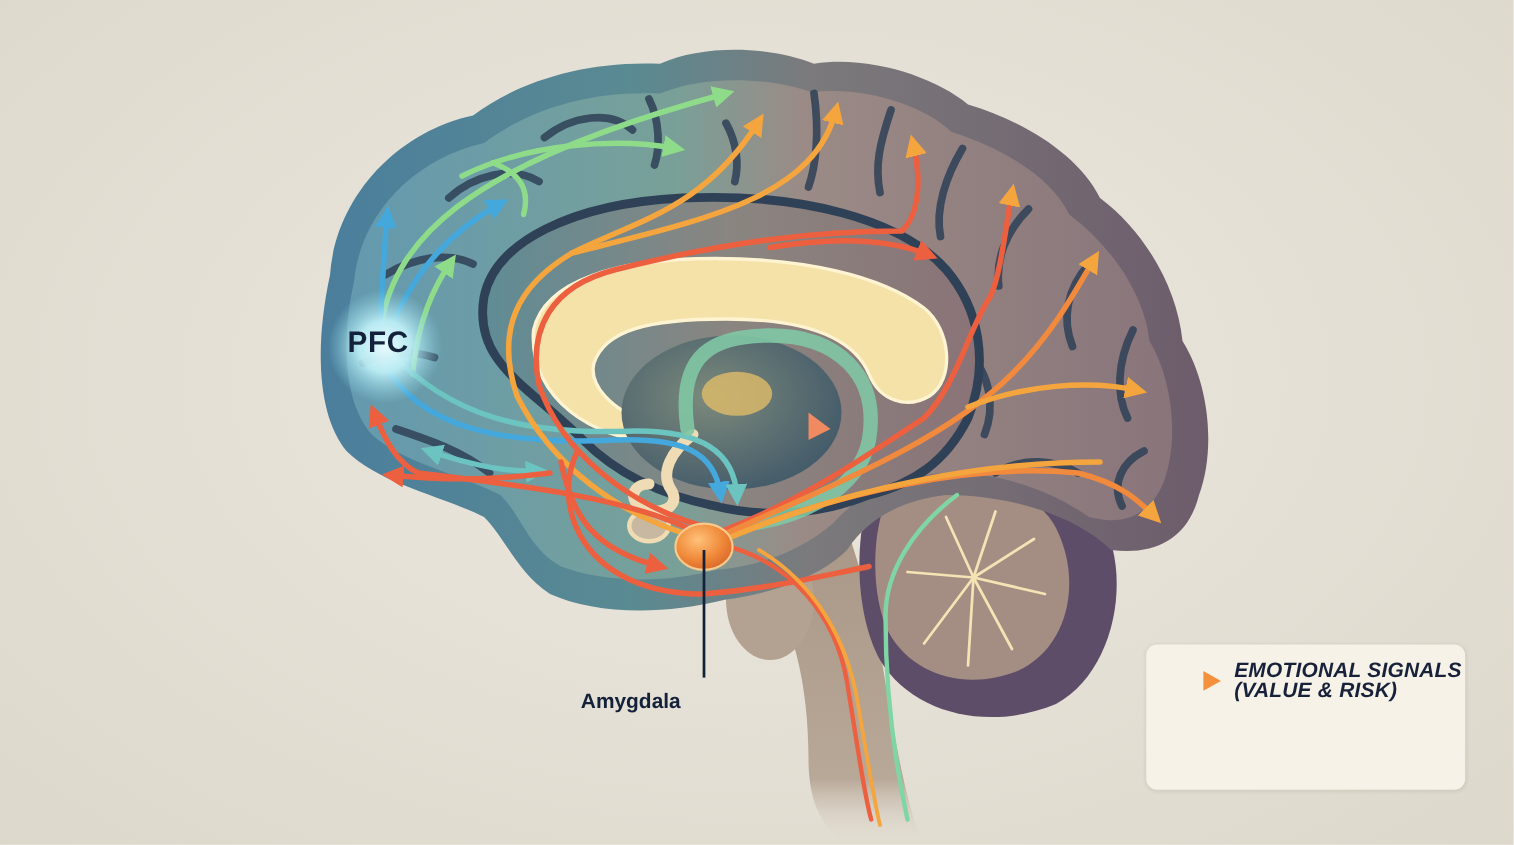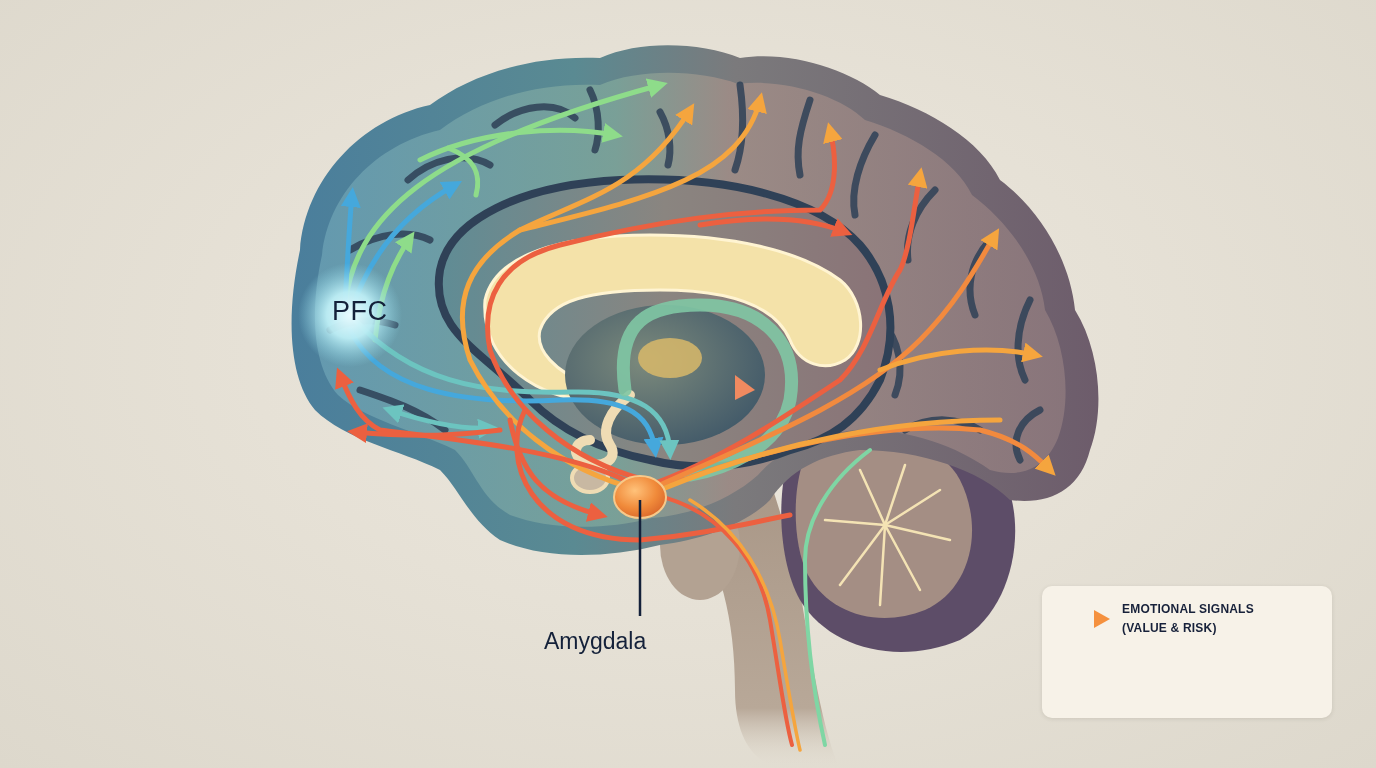--- a/index.html
+++ b/index.html
@@ -3,38 +3,37 @@
 <meta charset="utf-8">
 <style>
   html, body { margin: 0; padding: 0; }
   body {
     width: 1376px; height: 768px; overflow: hidden; position: relative;
     background: radial-gradient(ellipse at 50% 45%, #ece7dd 0%, #e6e1d6 45%, #ddd8cc 100%);
     font-family: "Liberation Sans", "DejaVu Sans", sans-serif;
   }
   #scene { position: absolute; left: 0; top: 0; width: 1376px; height: 768px; }
   .label {
-    position: absolute; color: #14213a; font-weight: 400;
+    position: absolute; color: #14213a; font-weight: 700;
     font-family: "Liberation Sans", "DejaVu Sans", sans-serif;
-    margin-left: 16px;
   }
   #pfc-label { left: 316px; top: 296px; font-size: 27px; letter-spacing: 0.5px; }
-  #amygdala-label { left: 528px; top: 628px; font-size: 23px; }
+  #amygdala-label { left: 528px; top: 628px; font-size: 19px; }
   .legend {
     position: absolute; left: 1042px; top: 586px; width: 290px; height: 132px;
     background: #f7f2e8; border-radius: 10px;
     box-shadow: 0 1px 4px rgba(60,50,30,0.12);
   }
   .legend-item { position: absolute; left: 0; display: flex; align-items: center; }
   .legend-item.e { top: 14px; }
   .legend-item.r { top: 72px; }
   .legend-arrow { width: 56px; height: 20px; margin-left: 14px; margin-right: 10px; flex: none; }
   .legend-text {
-    color: #17213a; font-weight: 700; font-size: 12px; line-height: 19px;
-    letter-spacing: 0.2px; text-transform: uppercase;
+    color: #17213a; font-weight: 700; font-size: 19px; line-height: 19px;
+    letter-spacing: 0.2px; text-transform: uppercase; font-style: italic;
   }
 </style>
 </head>
 <body>
 
 <svg id="scene" viewBox="0 0 1376 768" xmlns="http://www.w3.org/2000/svg">
   <defs>
     <linearGradient id="brainGrad" x1="0" y1="0" x2="1" y2="0">
       <stop offset="0" stop-color="#4a7e9c"></stop>
       <stop offset="0.35" stop-color="#5a8a92"></stop>

